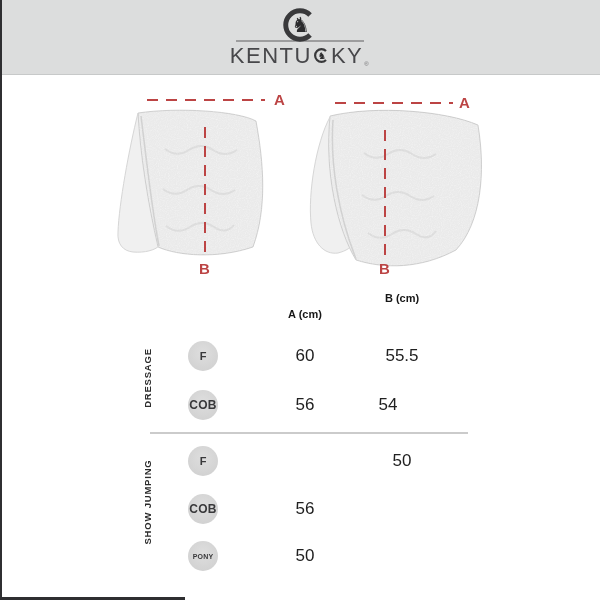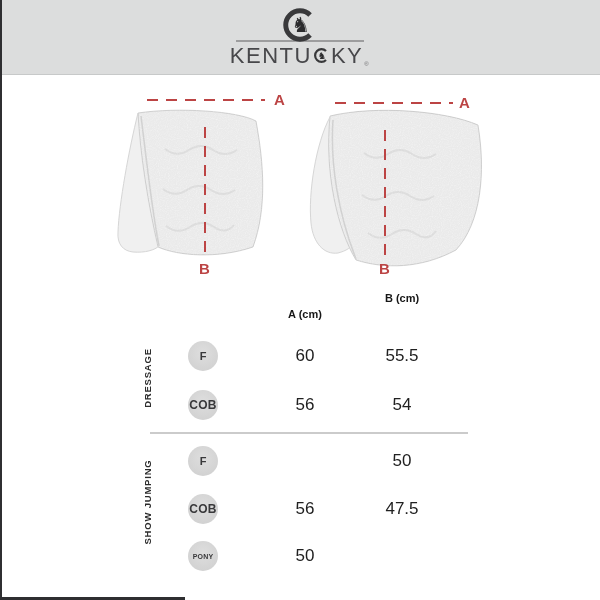--- a/index.html
+++ b/index.html
@@ -135,36 +135,35 @@
   <div class="size-badge size-f" style="left:188px;top:341px">
     <span>F</span>
   </div>
   <div class="cell" style="left:265px;top:346px">60</div>
   <div class="cell" style="left:362px;top:346px">55.5</div>
 
   <div class="size-badge size-cob" style="left:188px;top:390px">
     <span>COB</span>
   </div>
   <div class="cell" style="left:265px;top:395px">56</div>
-  <div class="cell" style="left:362px;top:395px">54</div>
+  <div class="cell" style="left:348px;top:395px">54</div>
 
   <div class="divider"></div>
 
   <div class="vlabel" style="left:147px;top:502px">SHOW JUMPING</div>
 
   <div class="size-badge size-f" style="left:188px;top:446px">
     <span>F</span>
   </div>
   <div class="cell" style="left:362px;top:451px">50</div>
 
   <div class="size-badge size-cob" style="left:188px;top:494px">
     <span>COB</span>
   </div>
   <div class="cell" style="left:265px;top:499px">56</div>
-  <div class="cell" style="left:362px;top:499px">47.5</div>
 
   <div class="size-badge size-pony" style="left:188px;top:541px">
     <span>PONY</span>
   </div>
   <div class="cell" style="left:265px;top:546px">50</div>
 
   <div class="edge-left"></div>
   <div class="edge-bottom"></div>
 </div>
 

